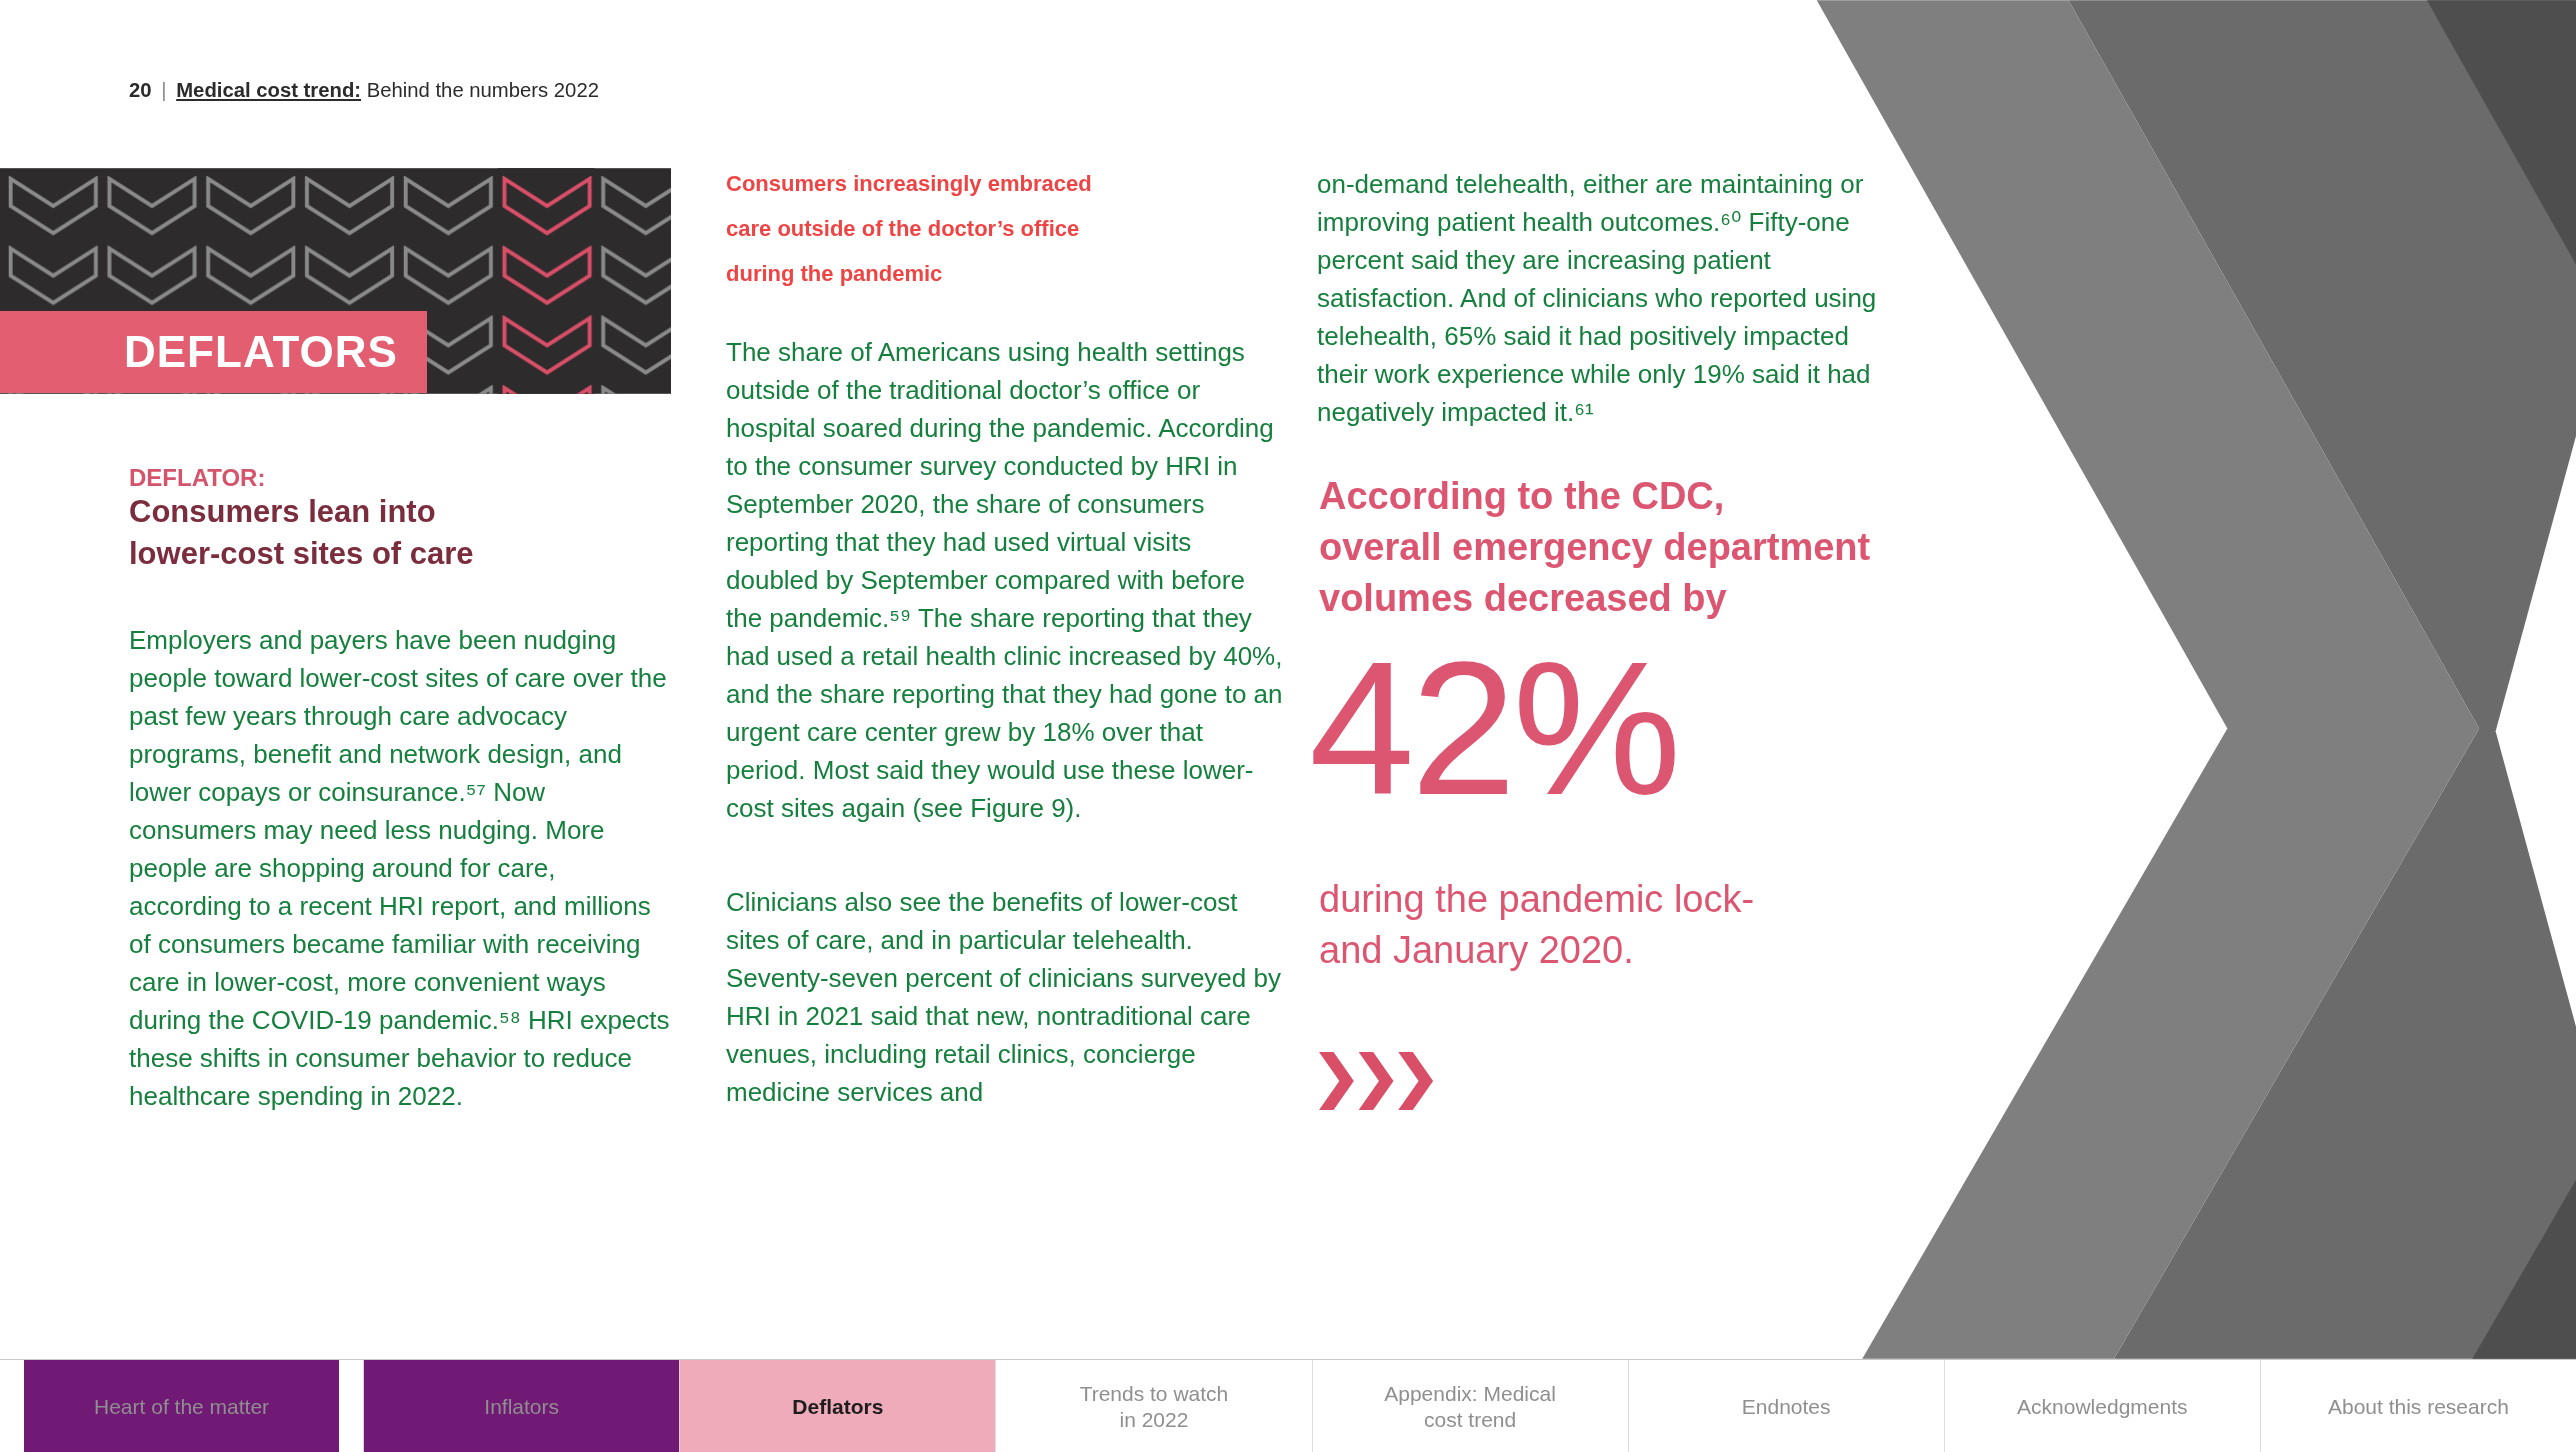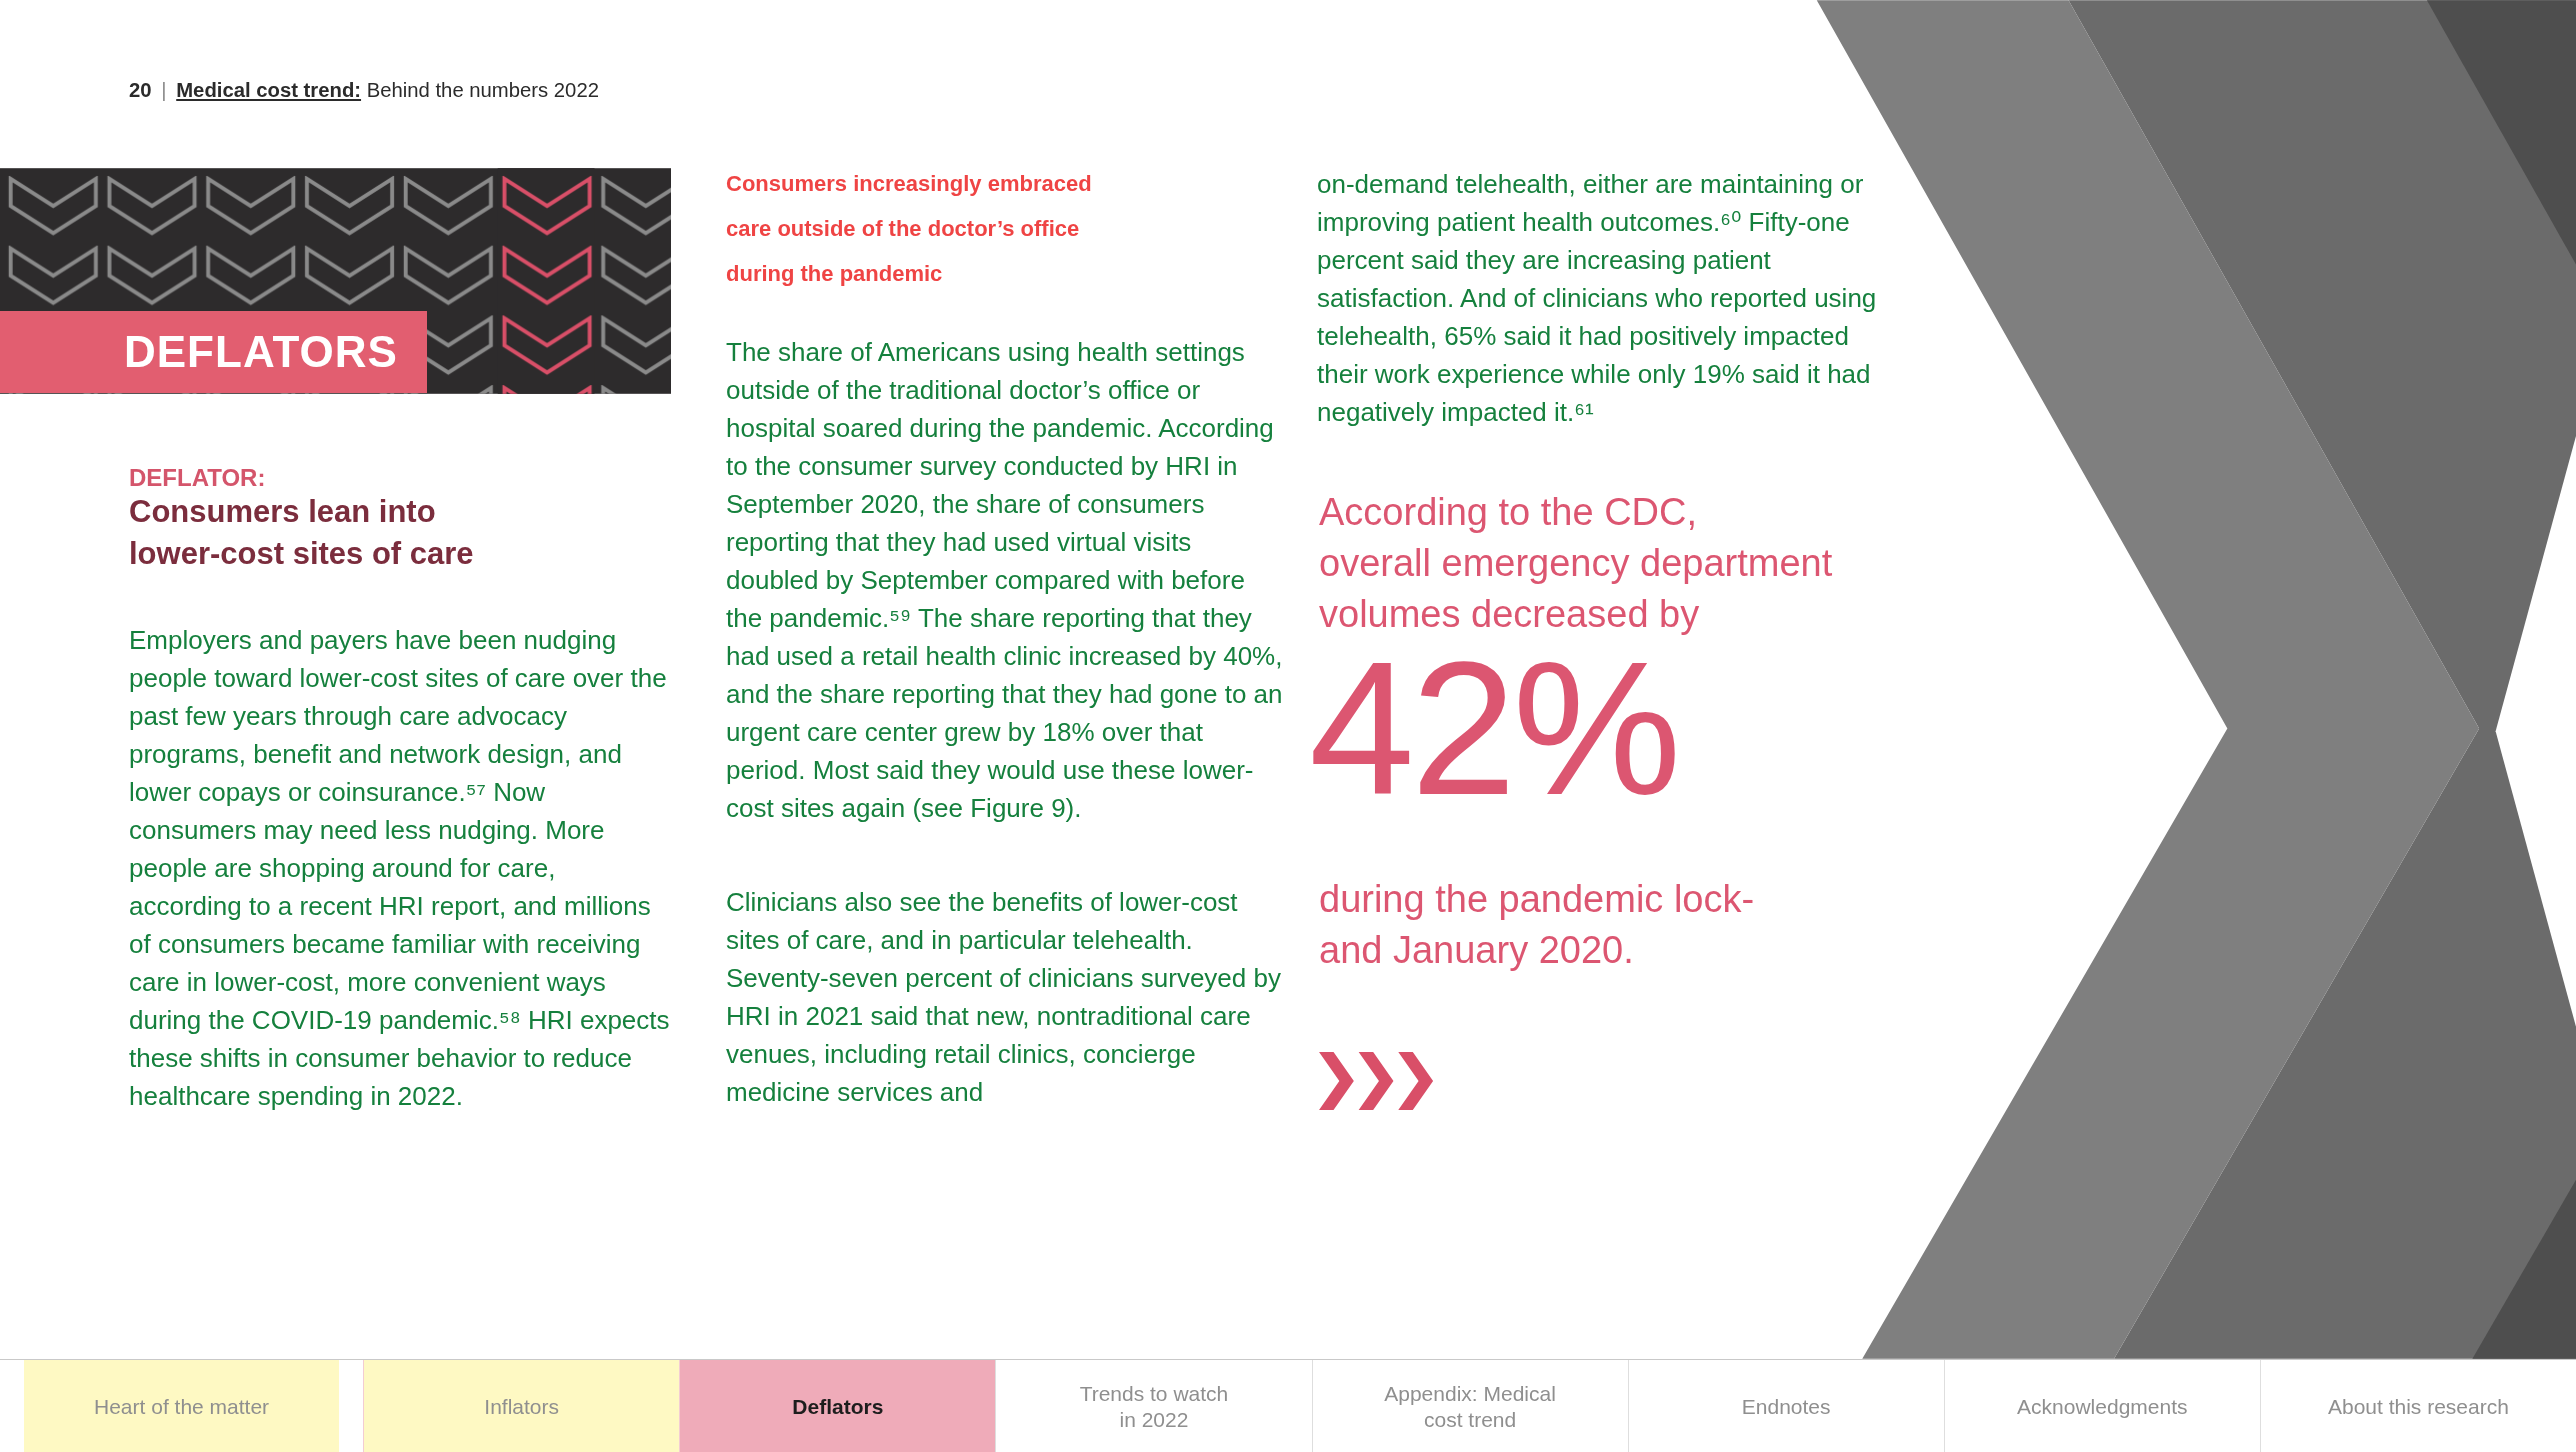--- a/index.html
+++ b/index.html
@@ -29,41 +29,41 @@
   .bodytext{font-size:26px;line-height:38px;color:#15803d;}
   .left-body{position:absolute;left:129px;top:621px;width:542px;}
   
   .mid-heading{position:absolute;left:726px;top:161px;font-size:22px;line-height:45px;
     font-weight:bold;color:#ef4444;}
   .mid-p1{position:absolute;left:726px;top:333px;width:562px;}
   .mid-p2{position:absolute;left:726px;top:883px;width:562px;}
   
   .right-p{position:absolute;left:1317px;top:165px;width:567px;}
   
-  .quote-intro{position:absolute;left:1319px;top:487px;font-size:38px;line-height:51px;
-    color:#dc5671;font-weight:400;}
+  .quote-intro{position:absolute;left:1319px;top:471px;font-size:38px;line-height:51px;
+    color:#dc5671;font-weight:700;}
   .stat{position:absolute;left:1309px;top:631px;font-size:190px;line-height:194px;
     font-weight:100;color:#dc5671;letter-spacing:-3.9px;}
   .quote-outro{position:absolute;left:1319px;top:874px;font-size:38px;line-height:51px;
     color:#dc5671;font-weight:500;}
   .arrow-chevrons{position:absolute;left:1319px;top:1052px;}
   
   .mega{position:absolute;left:0;top:0;pointer-events:none;}
   
   .bottom-nav{
     position:absolute;left:0;top:1359px;width:2576px;height:94px;display:flex;
     border-top:1.9px solid #c9c9c9;box-sizing:border-box;background:#ffffff;
   }
   .tab{
     flex:1 1 0;display:flex;align-items:center;justify-content:center;text-align:center;
     font-size:21px;line-height:26px;color:#8f8f8f;cursor:pointer;box-sizing:border-box;
   }
   .tab + .tab{border-left:1px solid #dedede;}
   .tab span{display:block;max-width:223px;}
-  .tab.pink{background:#fef9c3;margin-left:24px;}
+  .tab.pink{background:#701a75;margin-left:24px;}
   .tab.pink + .tab.pink, .tab.active{border-left-color:#f3ccd3;}
   .tab.active{background:#efabb9;color:#1d1d1d;font-weight:bold;}
 </style>
 </head>
 <body>
 
 <div class="page">
 
   <div class="doc-header">
     <span class="pgnum">20</span><span class="sep">|</span><span class="tbold">Medical cost trend:</span>

